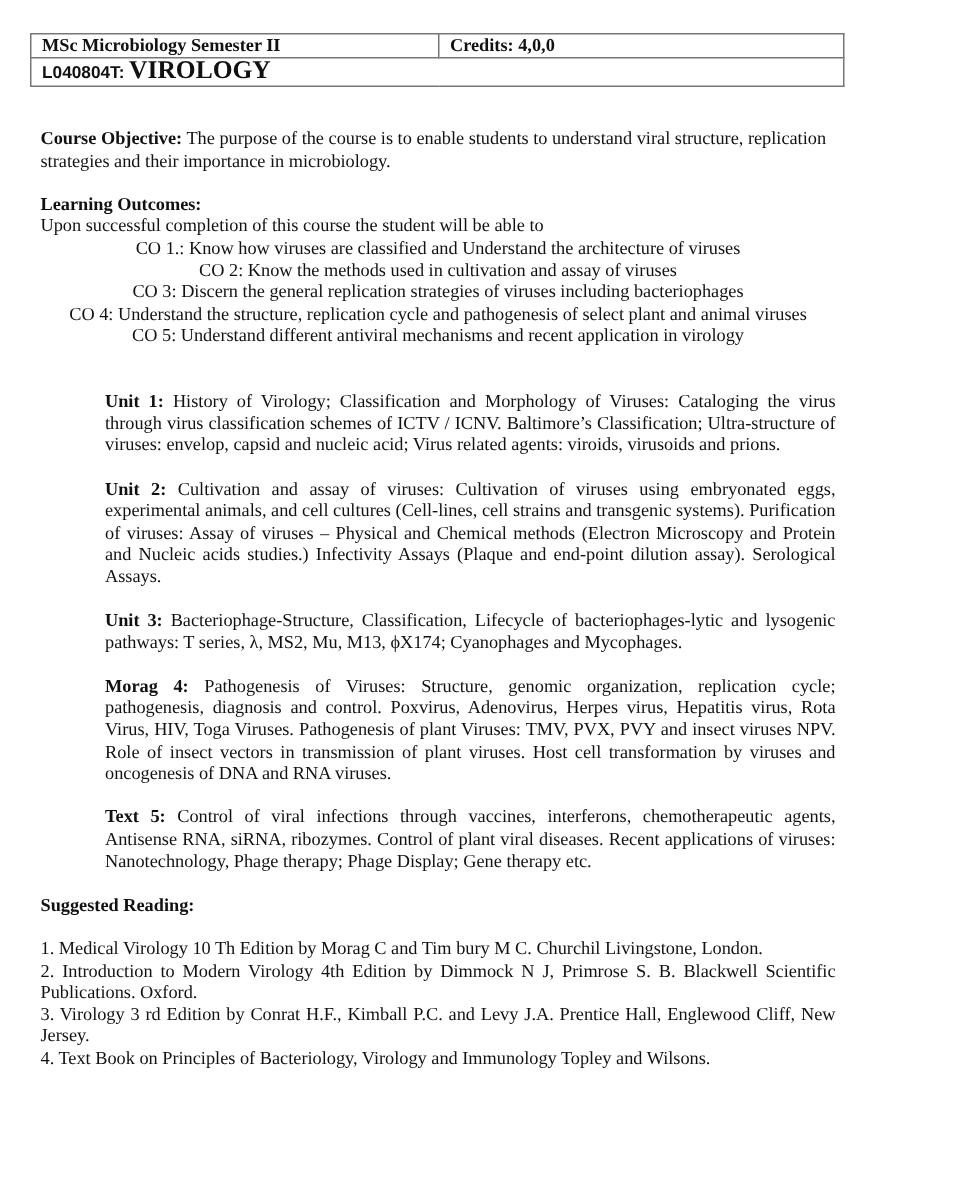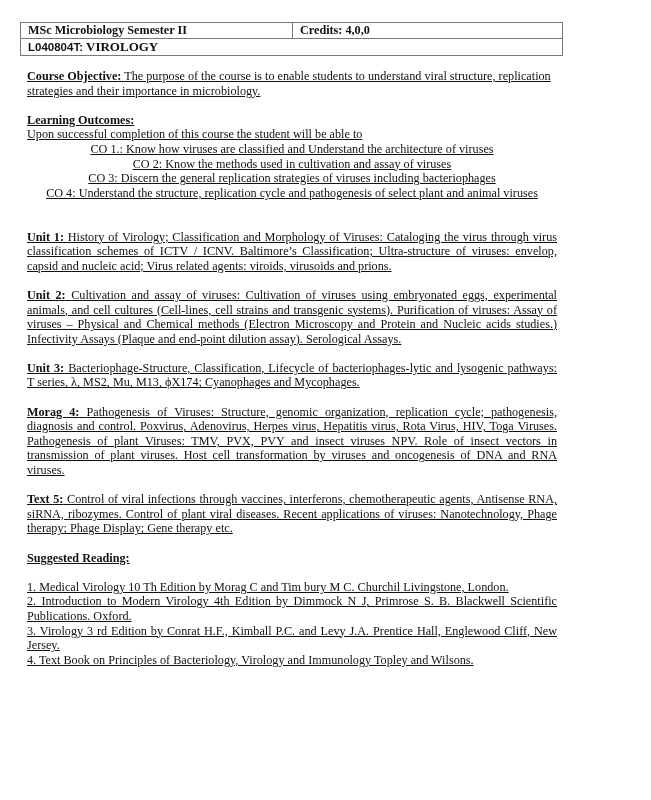--- a/index.html
+++ b/index.html
@@ -17,24 +17,24 @@
     font-weight: bold; font-size: 12.2px;
   }
   .header-table td {
     border: 1.5px solid #777777;
     padding: 0 7px;
     height: 15px; line-height: 15px;
     vertical-align: middle;
   }
   .header-table td.c1 { width: 257px; }
   .code { font-family: "Liberation Sans", "DejaVu Sans", sans-serif; font-weight: bold; font-size: 11.5px; }
-  .code .rest { font-family: "Liberation Serif", serif; font-size: 13px; }
-  .content { position: absolute; left: 27px; top: 69px; width: 530px; text-decoration: underline; }
+  .code .rest { font-family: "Liberation Serif", serif; font-size: 17px; }
+  .content { position: absolute; left: 27px; top: 85px; width: 530px; }
   p { margin: 0; }
-  .justify { text-align: justify; text-align-last: left; }
+  .justify { text-align: justify; text-align-last: left; margin-left: 43px; }
   b { font-weight: bold; }
   .gap { height: 14.6px; }
   .co-list { margin: 0; padding: 0; list-style: none; text-align: center; }
   .co-list li { margin: 0; white-space: nowrap; }
   .refs { margin: 0; padding: 0; list-style: none; }
   .refs li { margin: 0; }
 </style>
 </head>
 <body>
 
@@ -68,20 +68,21 @@
 
     <div class="gap"></div>
 
     <p><b>Learning Outcomes:</b></p>
     <p>Upon successful completion of this course the student will be able to</p>
     <ul class="co-list">
       <li>CO 1.: Know how viruses are classified and Understand the architecture of viruses</li>
       <li>CO 2: Know the methods used in cultivation and assay of viruses</li>
       <li>CO 3:  Discern the general replication strategies of viruses including bacteriophages</li>
       <li>CO 4:  Understand the structure, replication cycle and pathogenesis of select plant and animal viruses</li>
+      <li>CO 5:  Understand different antiviral mechanisms and recent application in virology</li>
     </ul>
 
     <div class="gap"></div>
 
 
     <div class="gap"></div>
 
     <p class="justify">
       <b>Unit 1:</b>
       <span>History of Virology; Classification and Morphology of Viruses:  Cataloging the virus through virus classification schemes of ICTV / ICNV. Baltimore’s Classification; Ultra-structure of viruses: envelop, capsid and nucleic acid; Virus related agents: viroids, virusoids and prions.</span>

